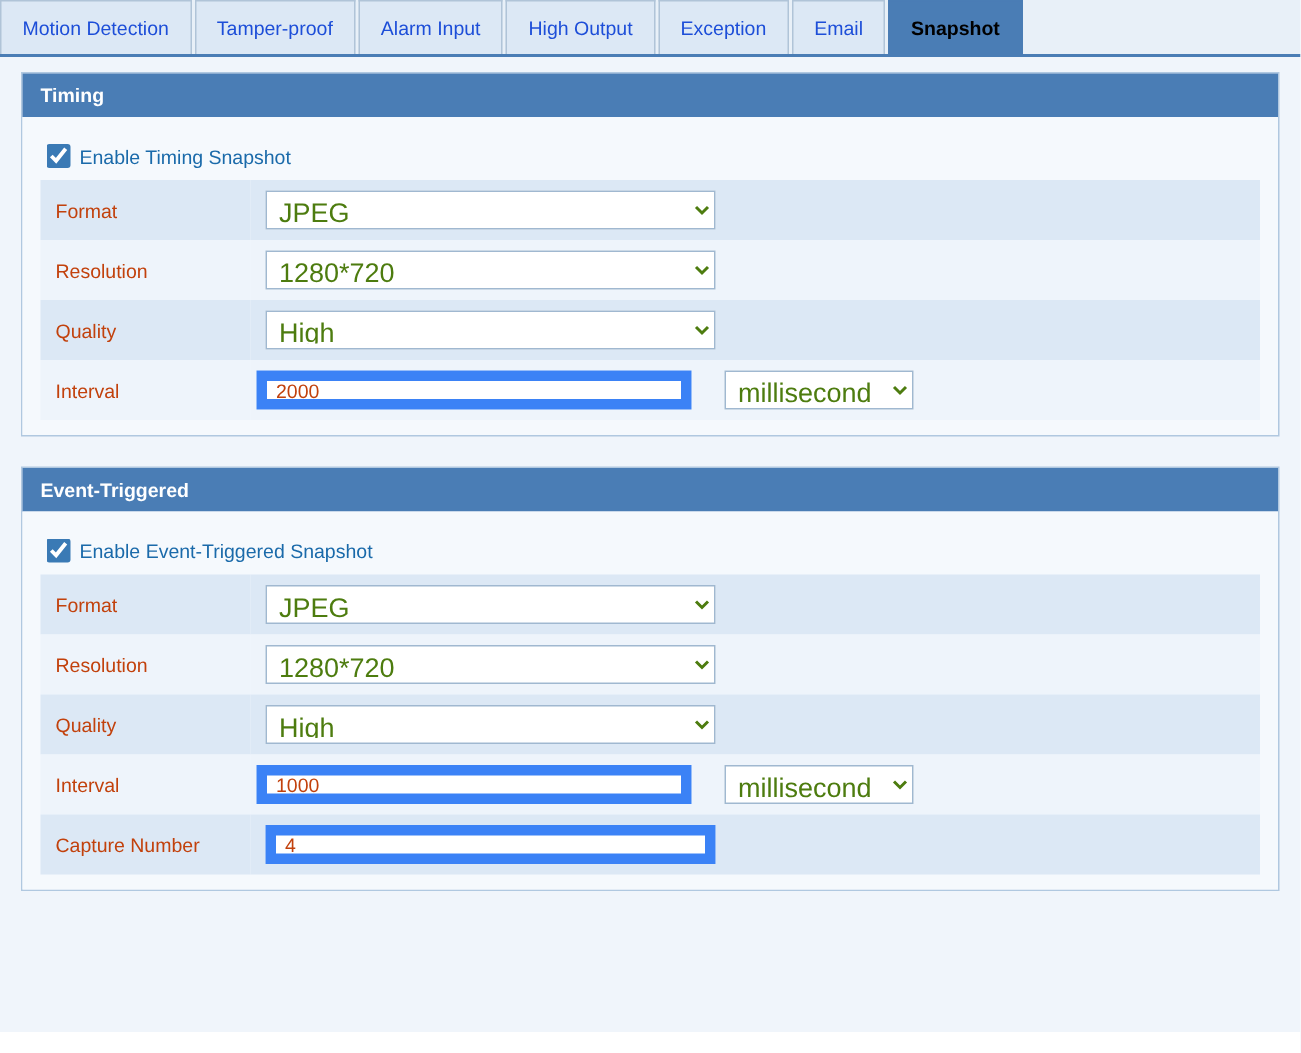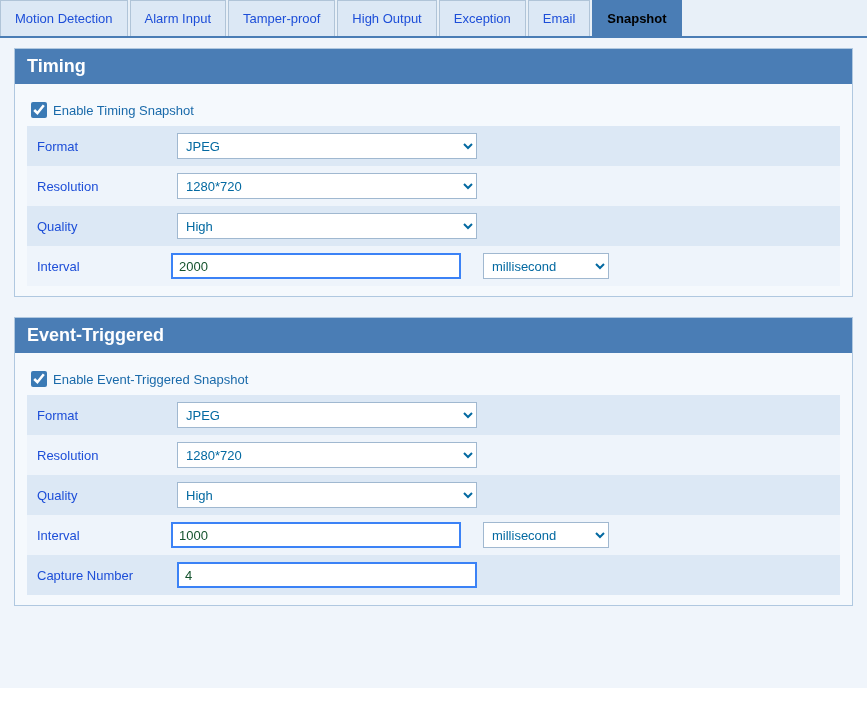--- a/index.html
+++ b/index.html
@@ -44,21 +44,21 @@
     
     .section {
       margin-bottom: 20px;
       border: 1px solid #b0c8e0;
     }
     .section-header {
       background: #4a7db5;
       color: #fff;
       padding: 7px 12px;
       font-weight: bold;
-      font-size: 18px;
+      font-size: 13px;
     }
     .section-body {
       background: #f5f9fd;
       padding: 10px 12px;
     }
 
     
     .enable-row {
       display: flex;
       align-items: flex-end;
@@ -83,51 +83,51 @@
     }
     .form-table tr:nth-child(even) {
       background: #eef4fb;
     }
     .form-table td {
       padding: 7px 10px;
       vertical-align: middle;
     }
     .form-table td:first-child {
       width: 140px;
-      color: #1d4ed8;
+      color: #c2410c;
       font-weight: normal;
     }
     .form-table td:last-child {
       padding-left: 4px;
     }
 
     
     select {
       border: 1px solid #a0b8d0;
       background: #fff;
       padding: 3px 4px;
-      font-size: 13px;
-      color: #0369a1;
+      font-size: 18px;
+      color: #4d7c0f;
       height: 26px;
     }
     select.wide {
       width: 300px;
     }
     select.narrow {
       width: 126px;
       margin-left: 16px;
     }
 
     
     input[type="text"] {
-      border: 2px solid #3b82f6;
+      border: 7px solid #3b82f6;
       background: #fff;
       padding: 3px 6px;
       font-size: 13px;
-      color: #14532d;
+      color: #c2410c;
       height: 26px;
     }
     input[type="text"].medium {
       width: 300px;
     }
     input[type="text"].short {
       width: 290px;
     }
 
     
@@ -138,22 +138,22 @@
     }
     .interval-wrap input[type="text"] {
       width: 290px;
     }
   </style>
 </head>
 <body>
 
 <div class="tab-bar">
   <div class="tab">Motion Detection</div>
+  <div class="tab">Tamper-proof</div>
   <div class="tab">Alarm Input</div>
-  <div class="tab">Tamper-proof</div>
   <div class="tab">High Output</div>
   <div class="tab">Exception</div>
   <div class="tab">Email</div>
   <div class="tab active">Snapshot</div>
 </div>
 
 <div class="content">
 
   <div class="section">
     <div class="section-header">

